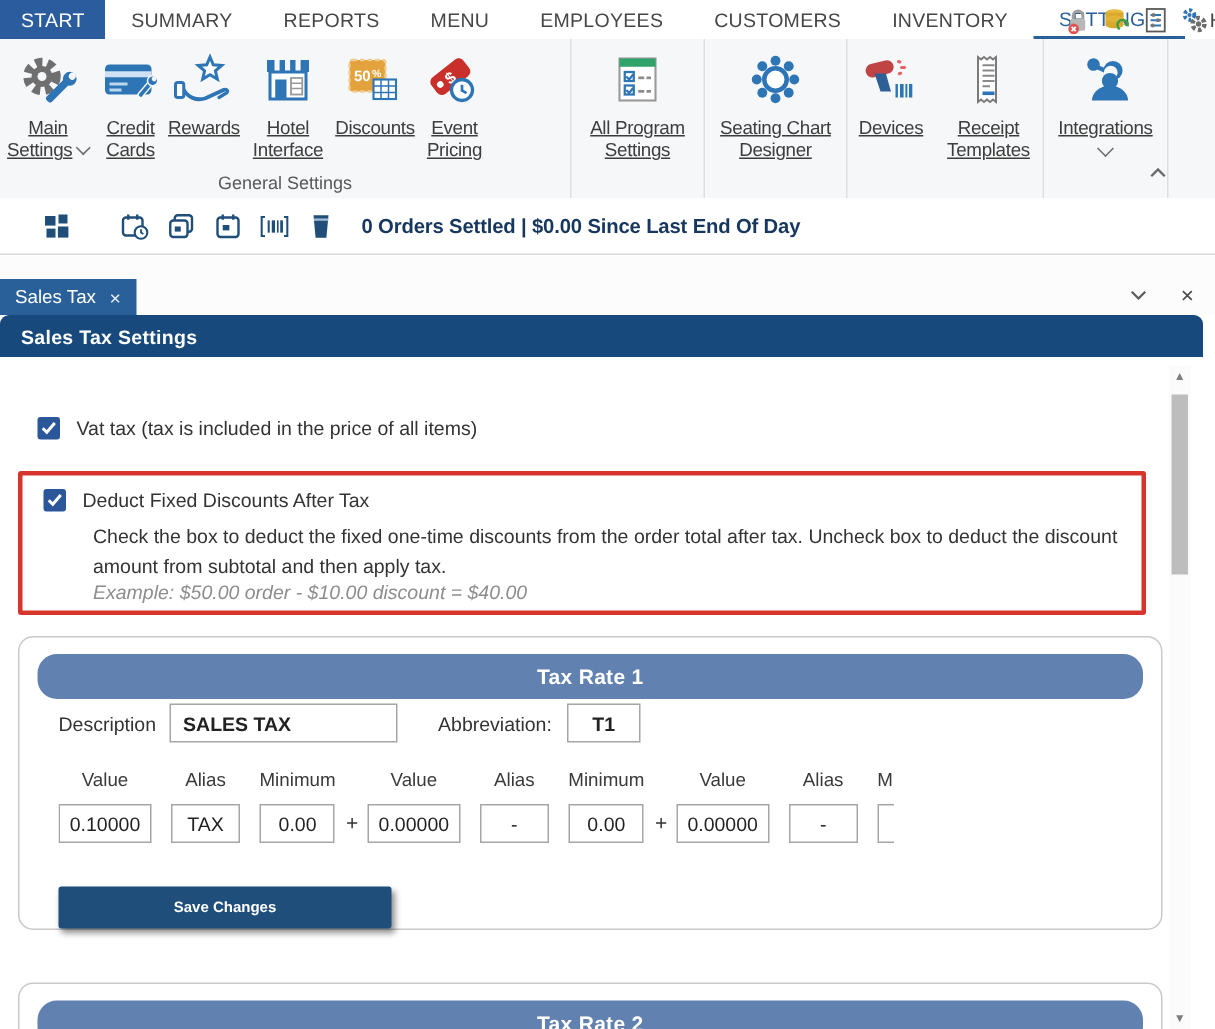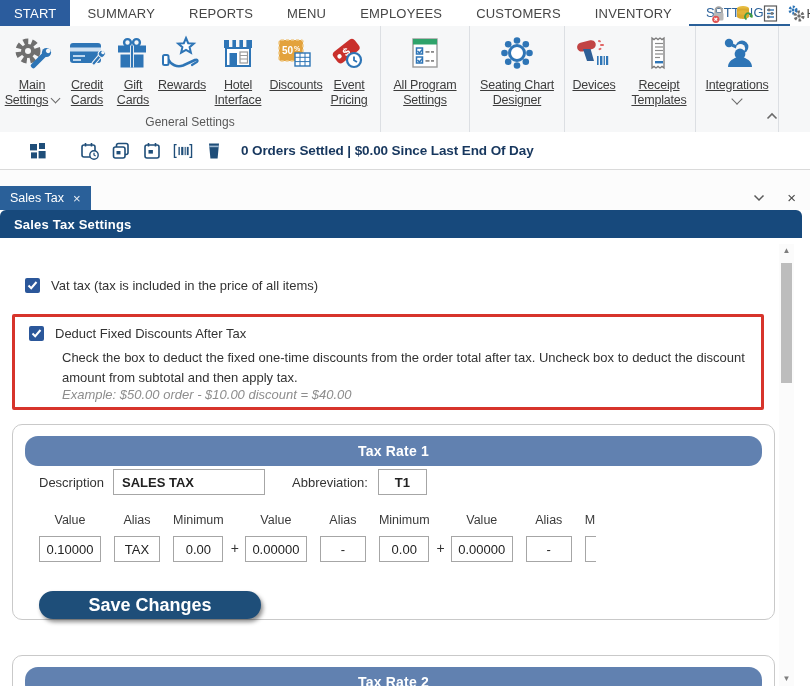--- a/index.html
+++ b/index.html
@@ -73,21 +73,21 @@
   #fields-row{display:flex;align-items:flex-end;width:700px;}
   .tcol{display:flex;flex-direction:column;align-items:center;margin-right:13px;}
   .thead{font-size:12.5px;color:#3a3a3a;margin-bottom:9px;}
   .tin{text-align:center;padding:0 2px;}
   .tin.w-val{width:62px;}
   .tin.w-ali{width:46px;}
   .tin.w-min{width:50px;}
   .tplus{font-size:14px;color:#333;margin:0 6px 6px -6px;}
 
   #save-btn{position:absolute;left:26px;top:166px;width:222px;height:28px;background:#1e4e79;color:#fff;
-      border:none;border-radius:14px;font-family:"Liberation Sans",sans-serif;font-size:18px;font-weight:700;
+      border:none;border-radius:2px;font-family:"Liberation Sans",sans-serif;font-size:10px;font-weight:700;
       box-shadow:2px 3px 4px rgba(0,0,0,.45);cursor:default;}
 
   
   #vscroll{position:absolute;left:779px;top:34px;width:15px;height:442px;background:#fbfbfb;}
   #vs-up{position:absolute;top:2px;left:0;width:15px;text-align:center;font-size:8px;color:#7e7e7e;}
   #vs-thumb{position:absolute;top:19px;left:2px;width:11px;height:120px;background:#bdbdbd;}
   #vs-down{position:absolute;bottom:3px;left:0;width:15px;text-align:center;font-size:8px;color:#7e7e7e;}
 </style>
 </head>
 <body>
@@ -169,33 +169,20 @@
             <rect x="6" y="20" width="12" height="2" fill="#bcd6ee"></rect>
             <rect x="6" y="24" width="8" height="2" fill="#bcd6ee"></rect>
             <g transform="rotate(40 30 24)">
               <rect x="28.6" y="18" width="3.4" height="13" rx="1.4" fill="#2e75b6" stroke="#f6f7f8" stroke-width="1"></rect>
               <circle cx="30.3" cy="17" r="3.4" fill="#2e75b6" stroke="#f6f7f8" stroke-width="1"></circle>
               <circle cx="30.3" cy="15.4" r="1.6" fill="#f6f7f8"></circle>
             </g>
           </svg>
         </div>
         <div class="rlabel">Credit Cards</div>
-      </div>
-      <div class="ritem" style="width:46px;">
-        <div class="ricon">
-          <svg width="40" height="40" viewBox="0 0 40 40">
-            <circle cx="14.5" cy="7.5" r="3.4" fill="none" stroke="#2e75b6" stroke-width="2.4"></circle>
-            <circle cx="23.5" cy="7.5" r="3.4" fill="none" stroke="#2e75b6" stroke-width="2.4"></circle>
-            <rect x="5" y="10.5" width="28" height="7" fill="#2e75b6"></rect>
-            <rect x="7.5" y="19.5" width="23" height="13" fill="#2e75b6"></rect>
-            <rect x="17" y="10.5" width="4" height="22" fill="#f6f7f8"></rect>
-            <rect x="17.9" y="10.5" width="2.2" height="22" fill="#2e75b6"></rect>
-          </svg>
-        </div>
-        <div class="rlabel">Gift Cards</div>
       </div>
       <div class="ritem" style="width:52px;">
         <div class="ricon">
           <svg width="44" height="42" viewBox="0 0 44 42">
             <polygon points="26,4 28.2,9.2 33.8,9.6 29.6,13.2 30.9,18.7 26,15.8 21.1,18.7 22.4,13.2 18.2,9.6 23.8,9.2" fill="#fff" stroke="#2e75b6" stroke-width="2"></polygon>
             <path d="M8 25 c3 6 9 8.5 15 6.5 l12 -5.5" fill="none" stroke="#2e75b6" stroke-width="2.6" stroke-linecap="round"></path>
             <path d="M35 26 c2 -1 3.5 0.5 2 2 l-5 3" fill="none" stroke="#2e75b6" stroke-width="2.2" stroke-linecap="round"></path>
             <rect x="3" y="21" width="5.5" height="10" rx="1.5" fill="#fff" stroke="#2e75b6" stroke-width="2"></rect>
           </svg>
         </div>

